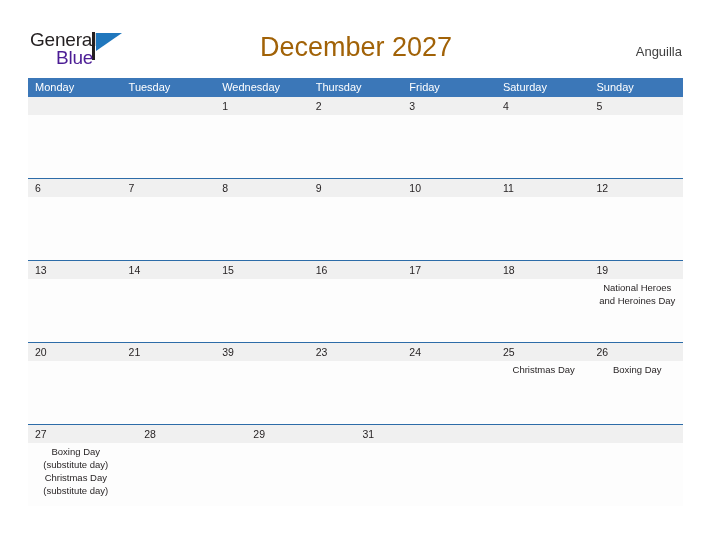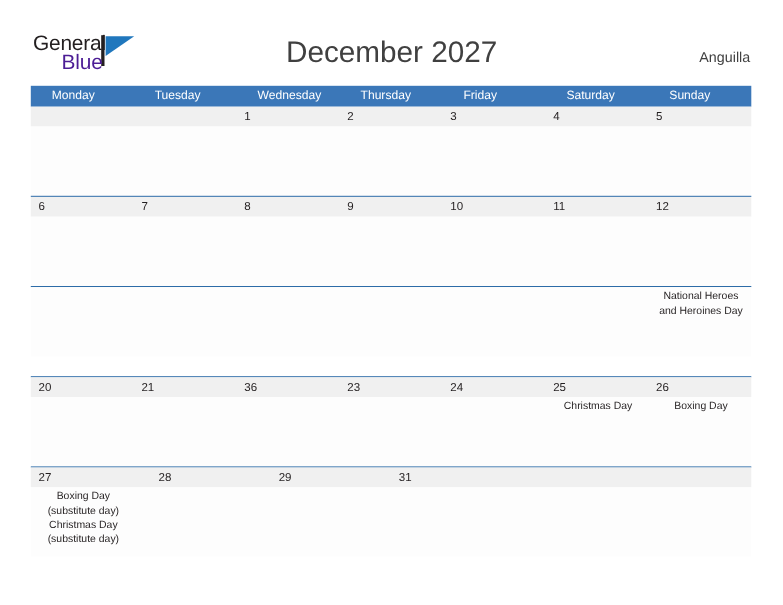--- a/index.html
+++ b/index.html
@@ -76,21 +76,21 @@
     border-bottom: 18px solid transparent;
   }
 
   .cal-title {
     position: absolute;
     left: 0;
     top: 32px;
     width: 712px;
     text-align: center;
     font-size: 27px;
-    color: #404040;
+    color: #a16207;
     font-weight: normal;
     letter-spacing: 0px;
   }
 
   .region-label {
     position: absolute;
     right: 30px;
     top: 44px;
     font-size: 13px;
     color: #404040;
@@ -108,21 +108,21 @@
   .weekhead {
     display: flex;
     background: #3b77b8;
     height: 19px;
   }
   .weekhead .wh-cell {
     flex: 1 1 0;
     color: #ffffff;
     font-size: 11px;
     line-height: 19px;
-    padding-left: 19px;
+    padding-left: 7px;
     box-sizing: border-box;
     white-space: nowrap;
     overflow: hidden;
   }
 
   .week {
     position: relative;
     height: 81px;
     border-top: 1px solid #2d6ca8;
   }
@@ -231,38 +231,47 @@
             <div class="daycell-ev"></div>
             <div class="daycell-ev"></div>
             <div class="daycell-ev"></div>
             <div class="daycell-ev"></div>
             <div class="daycell-ev"></div>
             <div class="daycell-ev"></div>
             <div class="daycell-ev"></div>
           </div>
         </div>
         <div class="week">
+          <div class="daystrip">
+            <div class="daycell-num">13</div>
+            <div class="daycell-num">14</div>
+            <div class="daycell-num">15</div>
+            <div class="daycell-num">16</div>
+            <div class="daycell-num">17</div>
+            <div class="daycell-num">18</div>
+            <div class="daycell-num">19</div>
+          </div>
           <div class="bodystrip">
             <div class="daycell-ev"></div>
             <div class="daycell-ev"></div>
             <div class="daycell-ev"></div>
             <div class="daycell-ev"></div>
             <div class="daycell-ev"></div>
             <div class="daycell-ev"></div>
             <div class="daycell-ev">
               <span class="ev-line">National Heroes</span>
               <span class="ev-line">and Heroines Day</span>
             </div>
           </div>
         </div>
         <div class="week">
           <div class="daystrip">
             <div class="daycell-num">20</div>
             <div class="daycell-num">21</div>
-            <div class="daycell-num">36</div>
+            <div class="daycell-num">39</div>
             <div class="daycell-num">23</div>
             <div class="daycell-num">24</div>
             <div class="daycell-num">25</div>
             <div class="daycell-num">26</div>
           </div>
           <div class="bodystrip">
             <div class="daycell-ev"></div>
             <div class="daycell-ev"></div>
             <div class="daycell-ev"></div>
             <div class="daycell-ev"></div>

